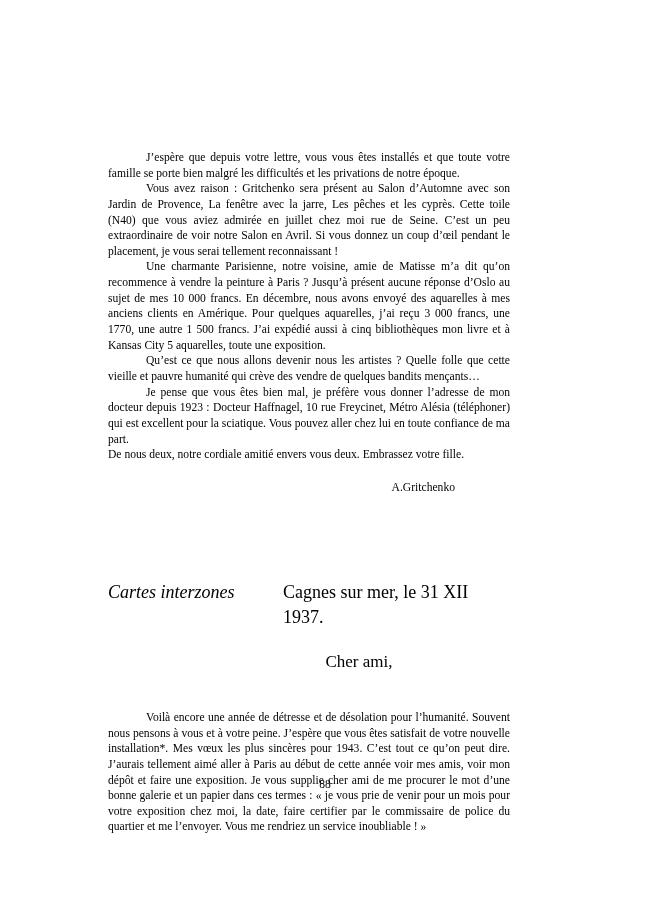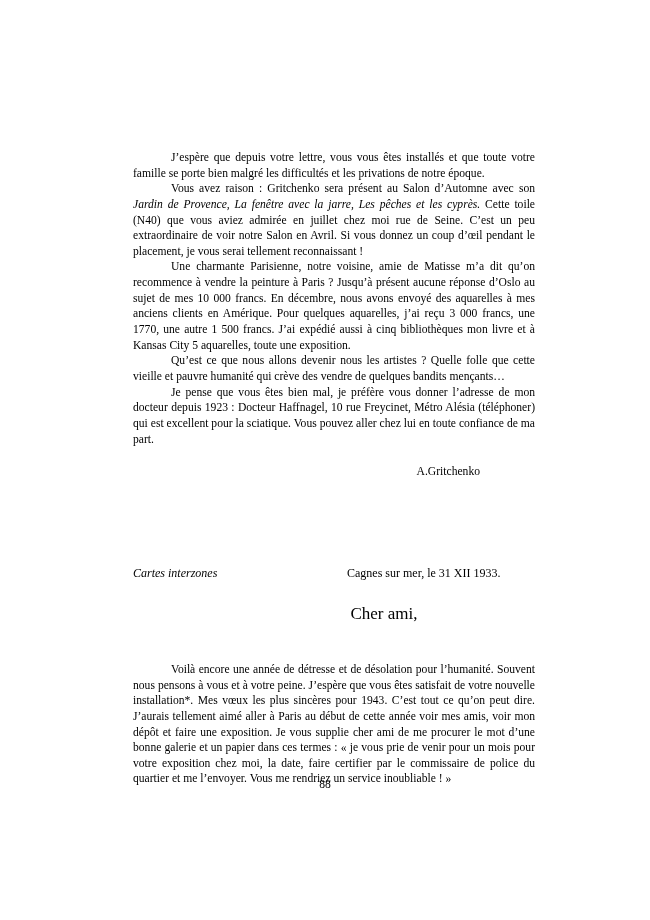--- a/index.html
+++ b/index.html
@@ -14,55 +14,53 @@
     color: #000000;
   }
   .page {
     position: relative;
     width: 650px;
     height: 920px;
     box-sizing: border-box;
   }
   .text-column {
     position: absolute;
-    left: 133px;
+    left: 108px;
     top: 150px;
     width: 402px;
   }
   p.para {
     margin: 0;
     font-size: 11.6px;
     line-height: 1.35;
     text-align: justify;
     text-justify: inter-word;
     hyphens: none;
   }
   p.indent {
     text-indent: 38px;
   }
   .italic {
-    font-style: italic;
   }
   .signature {
     margin: 17px;
     font-size: 11.6px;
     line-height: 1.35;
     text-align: right;
     padding-right: 38px;
   }
   .spacer-lg {
     height: 68px;
   }
   .letter-head {
     display: flex;
     flex-direction: row;
     align-items: baseline;
-    font-size: 12px;
+    font-size: 18px;
     line-height: 1.35;
-    gap: 39px;
   }
   .letter-head .left {
     font-style: italic;
     width: 175px;
     flex: 0 0 auto;
   }
   .letter-head .right {
     flex: 1 1 auto;
     text-align: left;
   }
@@ -100,28 +98,29 @@
     <p class="para indent">
       <span>Vous avez raison&nbsp;: Gritchenko sera présent au Salon d’Automne avec son </span><span class="italic">Jardin de Provence, La fenêtre avec la jarre, Les pêches et les cyprès.</span><span> Cette toile (N40) que vous aviez admirée en juillet chez moi rue de Seine. C’est un peu extraordinaire de voir notre Salon en Avril. Si vous donnez un coup d’œil pendant le placement, je vous serai tellement reconnaissant&nbsp;!</span>
     </p>
 
     <p class="para indent">Une charmante Parisienne, notre voisine, amie de Matisse m’a dit qu’on recommence à vendre la peinture à Paris ? Jusqu’à présent aucune réponse d’Oslo au sujet de mes 10 000 francs. En décembre, nous avons envoyé des aquarelles à mes anciens clients en Amérique. Pour quelques aquarelles, j’ai reçu 3 000 francs, une 1770, une autre 1 500 francs. J’ai expédié aussi à cinq bibliothèques mon livre et à Kansas City 5 aquarelles, toute une exposition.</p>
 
     <p class="para indent">Qu’est ce que nous allons devenir nous les artistes ? Quelle folle que cette vieille et pauvre humanité qui crève des vendre de quelques bandits mençants…</p>
 
     <p class="para indent">Je pense que vous êtes bien mal, je préfère vous donner l’adresse de mon docteur depuis 1923 : Docteur Haffnagel, 10 rue Freycinet, Métro Alésia (téléphoner) qui est excellent pour la sciatique. Vous pouvez aller chez lui en toute confiance de ma part.</p>
 
+    <p class="para">De nous deux, notre cordiale amitié envers vous deux. Embrassez votre fille.</p>
 
     <p class="signature">A.Gritchenko</p>
 
     <div class="spacer-lg"></div>
 
     <div class="letter-head">
       <div class="left">Cartes interzones</div>
-      <div class="right">Cagnes sur mer, le 31 XII 1933.</div>
+      <div class="right">Cagnes sur mer, le 31 XII 1937.</div>
     </div>
 
     <div class="spacer-sm"></div>
 
     <p class="salutation">Cher ami,</p>
 
     <div class="spacer-sm"></div>
     <div class="spacer-xs"></div>
 
     <p class="para indent">Voilà encore une année de détresse et de désolation pour l’humanité. Souvent nous pensons à vous et à votre peine. J’espère que vous êtes satisfait de votre nouvelle installation*. Mes vœux les plus sincères pour 1943. C’est tout ce qu’on peut dire. J’aurais tellement aimé aller à Paris au début de cette année voir mes amis, voir mon dépôt et faire une exposition. Je vous supplie cher ami de me procurer le mot d’une bonne galerie et un papier dans ces termes : « je vous prie de venir pour un mois pour votre exposition chez moi, la date, faire certifier par le commissaire de police du quartier et me l’envoyer. Vous me rendriez un service inoubliable ! »</p>

